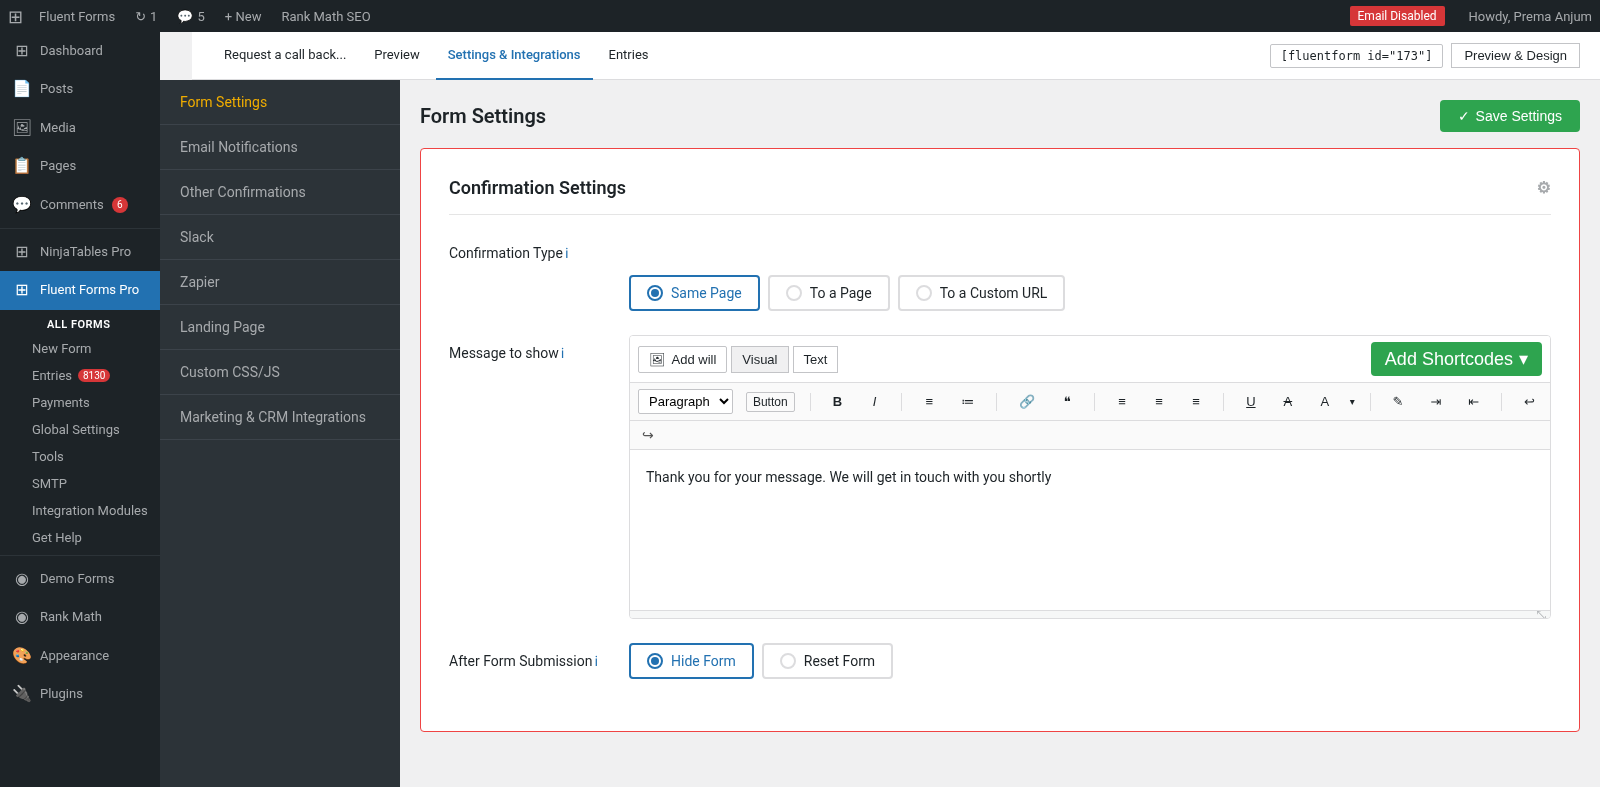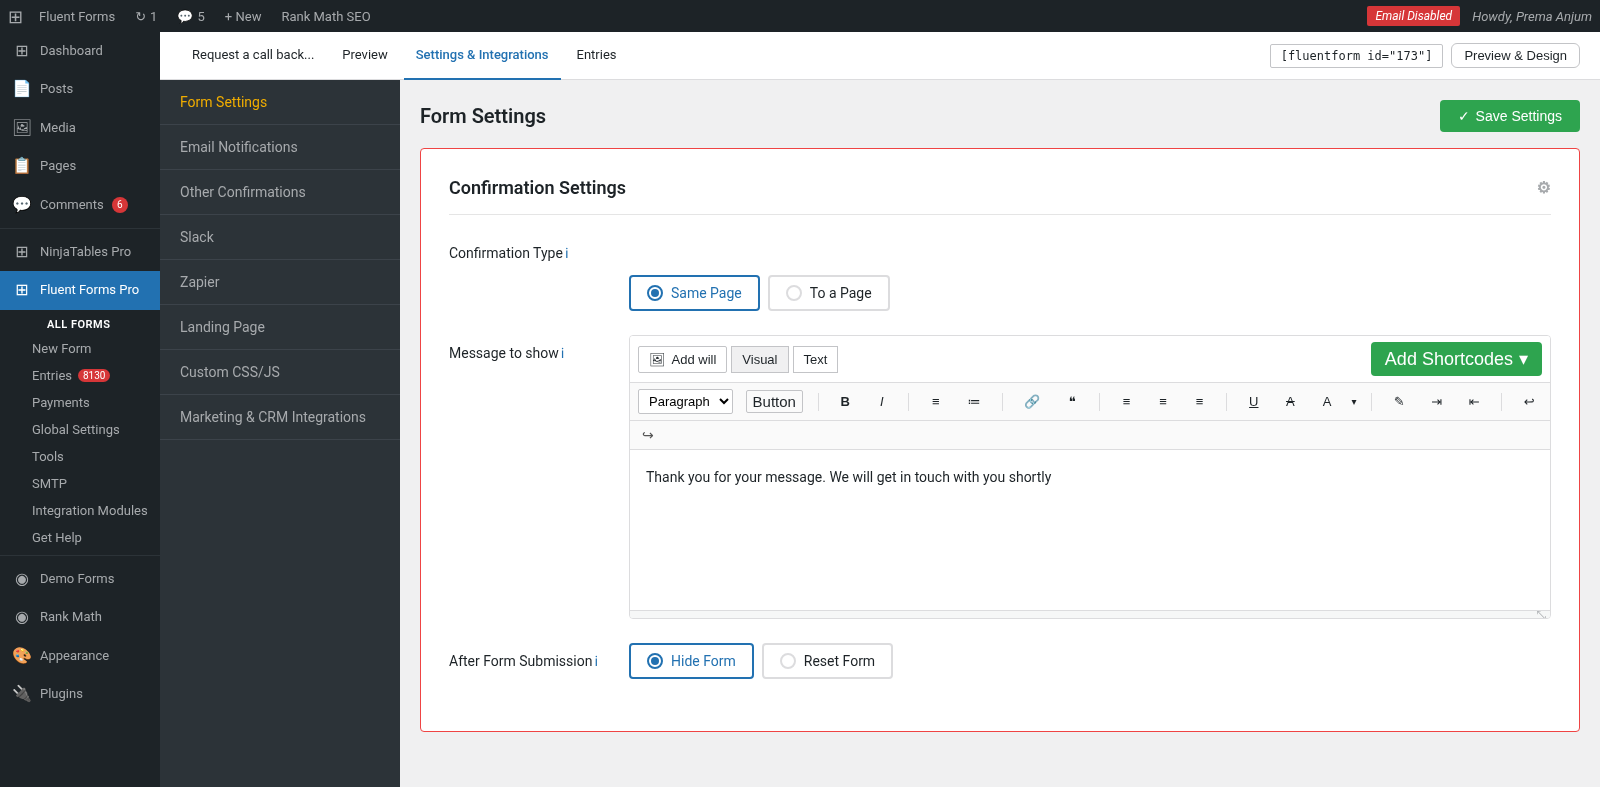--- a/index.html
+++ b/index.html
@@ -12,21 +12,21 @@
       display: flex;
       align-items: center;
       padding: 0 8px;
       gap: 4px;
       position: fixed;
       top: 0; left: 0; right: 0;
       z-index: 9999;
     }
     .adminbar-logo { color: #a7aaad; font-size: 18px; margin-right: 4px; }
     .adminbar-item { color: #a7aaad; font-size: 13px; padding: 0 8px; cursor: pointer; height: 32px; display: flex; align-items: center; gap: 4px; }
-    .adminbar-right { margin-left: auto; display: flex; align-items: center; gap: 12px; font-style: italic; }
+    .adminbar-right { margin-left: auto; display: flex; align-items: center; gap: 24px; }
     .email-disabled-badge { background: #d63638; color: #fff; font-size: 12px; padding: 3px 8px; border-radius: 2px; }
     .adminbar-howdy { color: #a7aaad; font-size: 13px; }
 
     
     #layout { display: flex; margin-top: 32px; min-height: calc(100vh - 32px); }
 
     
     #sidebar {
       width: 160px;
       background: #1d2327;
@@ -54,26 +54,27 @@
 
     
     #top-nav {
       background: #fff;
       border-bottom: 1px solid #dcdcde;
       display: flex;
       align-items: center;
       padding: 0 20px;
       height: 48px;
       gap: 4px;
+      margin-left: 32px;
     }
     .top-nav-item { padding: 0 12px; height: 48px; display: flex; align-items: center; cursor: pointer; color: #1d2327; font-size: 13px; border-bottom: 2px solid transparent; text-decoration: none; }
     .top-nav-item.active { color: #2271b1; border-bottom-color: #2271b1; font-weight: 500; }
     .top-nav-right { margin-left: auto; display: flex; align-items: center; gap: 8px; }
     .shortcode-box { background: #fff; border: 1px solid #c3c4c7; padding: 4px 10px; font-size: 12px; color: #1d2327; border-radius: 2px; font-family: monospace; }
-    .preview-btn { background: #fff; border: 1px solid #c3c4c7; padding: 4px 12px; font-size: 13px; cursor: pointer; border-radius: 6px; color: #1d2327; }
+    .preview-btn { background: #fff; border: 1px solid #c3c4c7; padding: 4px 12px; font-size: 13px; cursor: pointer; border-radius: 0; color: #1d2327; }
 
     
     #page-body { display: flex; flex: 1; background: #f0f0f1; }
 
     
     #settings-nav {
       width: 240px;
       background: #2c3338;
       flex-shrink: 0;
       padding-top: 0;
@@ -291,20 +292,24 @@
                 <div class="radio-option selected">
                   <div class="radio-circle">
                     <div class="radio-dot"></div>
                   </div>
                   <span>Same Page</span>
                 </div>
                 <div class="radio-option">
                   <div class="radio-circle"></div>
                   <span>To a Page</span>
                 </div>
+                <div class="radio-option">
+                  <div class="radio-circle"></div>
+                  <span>To a Custom URL</span>
+                </div>
               </div>
             </div>
           </div>
 
           <div class="form-row">
             <div class="form-label">
               <span>Message to show</span>
               <span class="info-icon">ℹ</span>
             </div>
             <div class="form-controls">
@@ -320,21 +325,21 @@
                   <button class="add-shortcodes-btn">
                     <span>Add Shortcodes</span>
                     <span>▾</span>
                   </button>
                 </div>
 
                 <div class="editor-formatting">
                   <select class="format-select">
                     <option>Paragraph</option>
                   </select>
-                  <button class="format-btn" style="border:1px solid #c3c4c7; font-size:15px; padding: 2px 6px;">Button</button>
+                  <button class="format-btn" style="border:1px solid #c3c4c7; font-size:12px; padding: 2px 6px;">Button</button>
                   <div class="format-separator"></div>
                   <button class="format-btn" style="font-weight:bold;">B</button>
                   <button class="format-btn" style="font-style:italic;">I</button>
                   <div class="format-separator"></div>
                   <button class="format-btn">≡</button>
                   <button class="format-btn">≔</button>
                   <div class="format-separator"></div>
                   <button class="format-btn">🔗</button>
                   <button class="format-btn">❝</button>
                   <div class="format-separator"></div>

